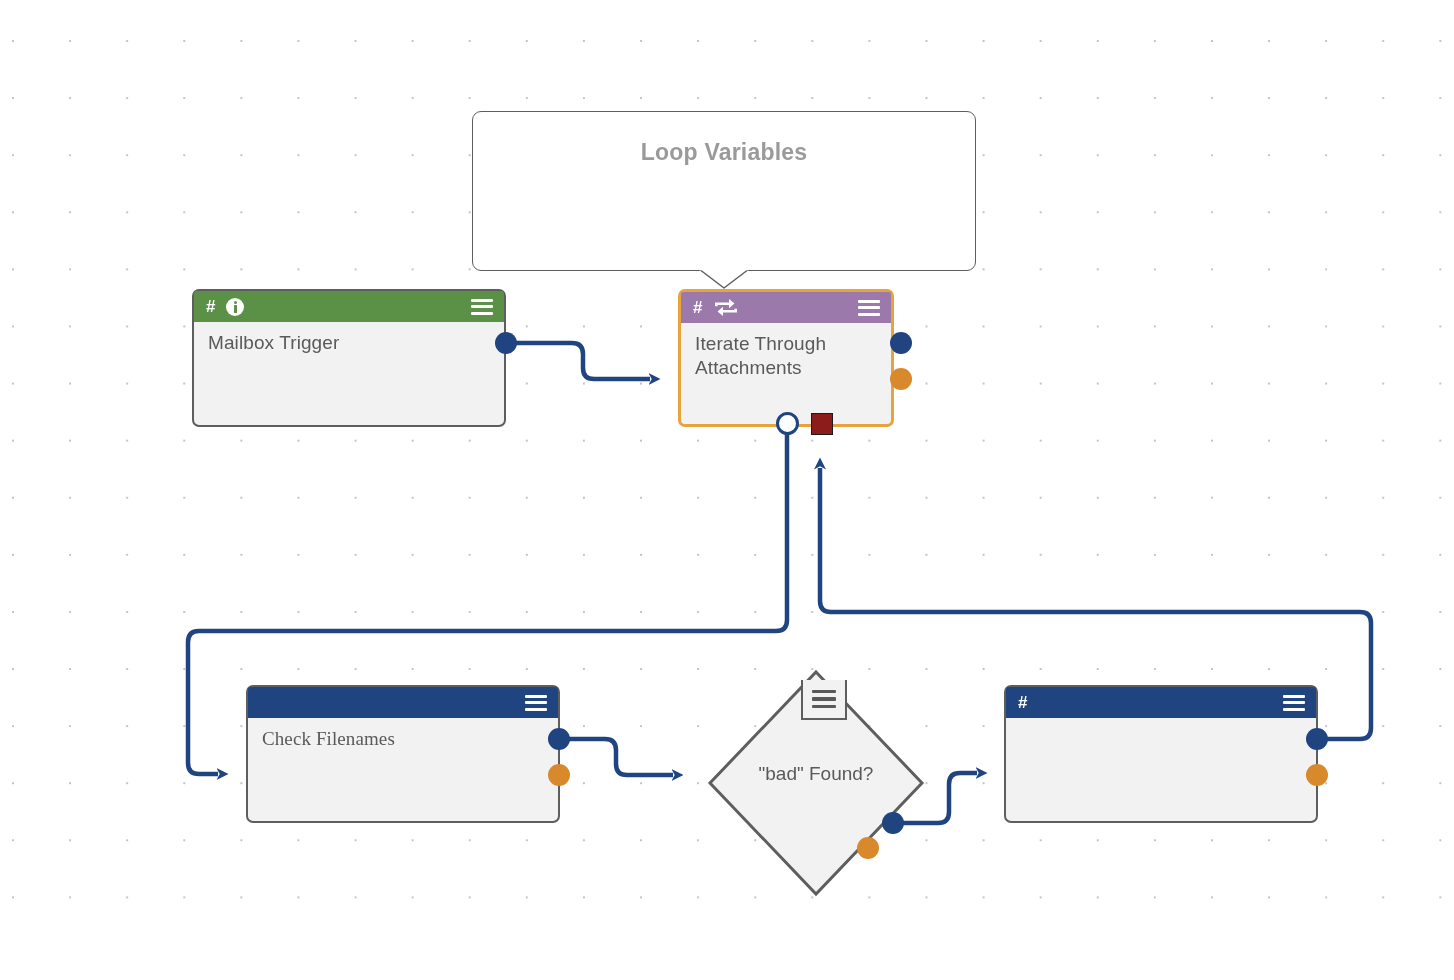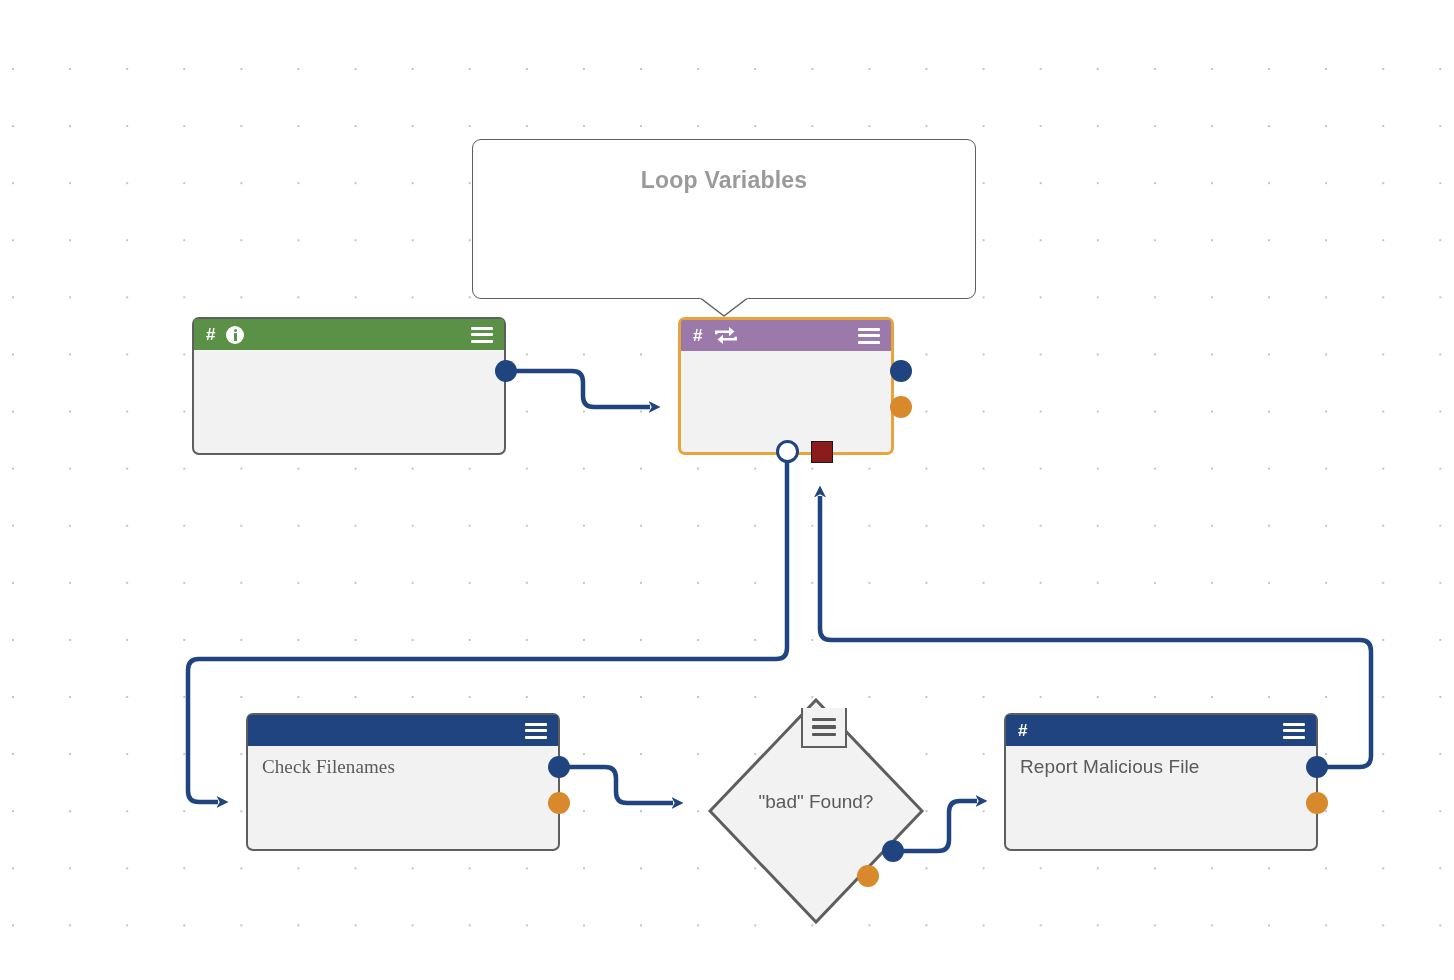--- a/index.html
+++ b/index.html
@@ -16,21 +16,20 @@
 
   #canvas {
     position: relative;
     width: 1454px;
     height: 952px;
     background-color: #ffffff;
     background-image:
       radial-gradient(circle at 1px 1px, #c3c3c3 1.1px, rgba(255,255,255,0) 1.3px);
     background-size: 57.1px 57.1px;
     background-position: 12px 40px;
-    margin-top: 28px;
   }
 
   
   #edges {
     position: absolute;
     left: 0; top: 0;
     width: 1454px; height: 980px;
     pointer-events: none;
   }
 
@@ -253,39 +252,41 @@
         <span class="hdr-hash">#</span>
         <span class="info-icon"></span>
       </span>
       <span class="hdr-spacer"></span>
       <span class="burger">
         <i></i>
           <i></i>
           <i></i>
       </span>
     </div>
+    <div class="node-title">Mailbox Trigger</div>
   </div>
   <div class="port port-blue" style="left:495px; top:332px; width:22px; height:22px;"></div>
 
   <div class="node selected" style="left:678px; top:289px; width:216px; height:138px;">
     <div class="node-header" style="background:#9b79ab;">
       <span class="hdr-left">
         <span class="hdr-hash">#</span>
         <svg class="loop-icon" viewBox="0 0 26 19" xmlns="http://www.w3.org/2000/svg">
           <path d="M2,8.2 L2,4.4 L16,4.4 L16,1 L21.5,5.6 L16,10.2 L16,6.9 L4.6,6.9 L4.6,8.2 Z" fill="#ffffff"></path>
           <path d="M24,10.8 L24,14.6 L10,14.6 L10,18 L4.5,13.4 L10,8.8 L10,12.1 L21.4,12.1 L21.4,10.8 Z" fill="#ffffff"></path>
         </svg>
       </span>
       <span class="hdr-spacer"></span>
       <span class="burger">
         <i></i>
           <i></i>
           <i></i>
       </span>
     </div>
+    <div class="node-title">Iterate Through Attachments</div>
   </div>
   <div class="port port-blue" style="left:890px; top:332px; width:22px; height:22px;"></div>
   <div class="port port-orange" style="left:890px; top:368px; width:22px; height:22px;"></div>
   <div class="port port-hollow" style="left:776px; top:412px; width:23px; height:23px;"></div>
   <div class="port-square" style="left:811px; top:413px; width:22px; height:22px;"></div>
 
   <div class="node" style="left:246px; top:685px; width:314px; height:138px;font-family:Liberation Serif, serif;">
     <div class="node-header" style="background:#1f4480;">
       <span class="hdr-left"></span>
       <span class="hdr-spacer"></span>
@@ -319,18 +320,17 @@
       <span class="hdr-left">
         <span class="hdr-hash">#</span>
       </span>
       <span class="hdr-spacer"></span>
       <span class="burger">
         <i></i>
           <i></i>
           <i></i>
       </span>
     </div>
-    <div class="node-title">Report Malicious File</div>
   </div>
   <div class="port port-blue" style="left:1306px; top:728px; width:22px; height:22px;"></div>
   <div class="port port-orange" style="left:1306px; top:764px; width:22px; height:22px;"></div>
 
 </div>
 
 </body></html>

